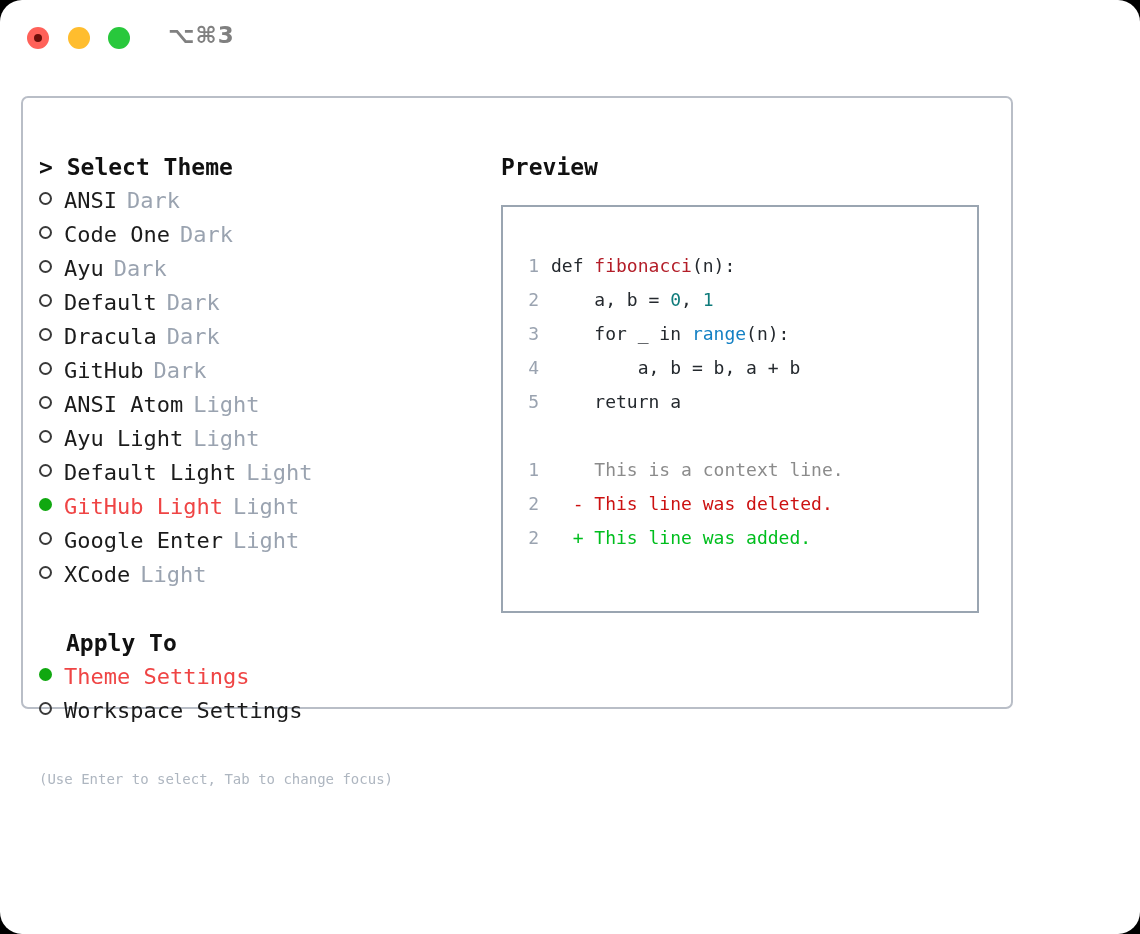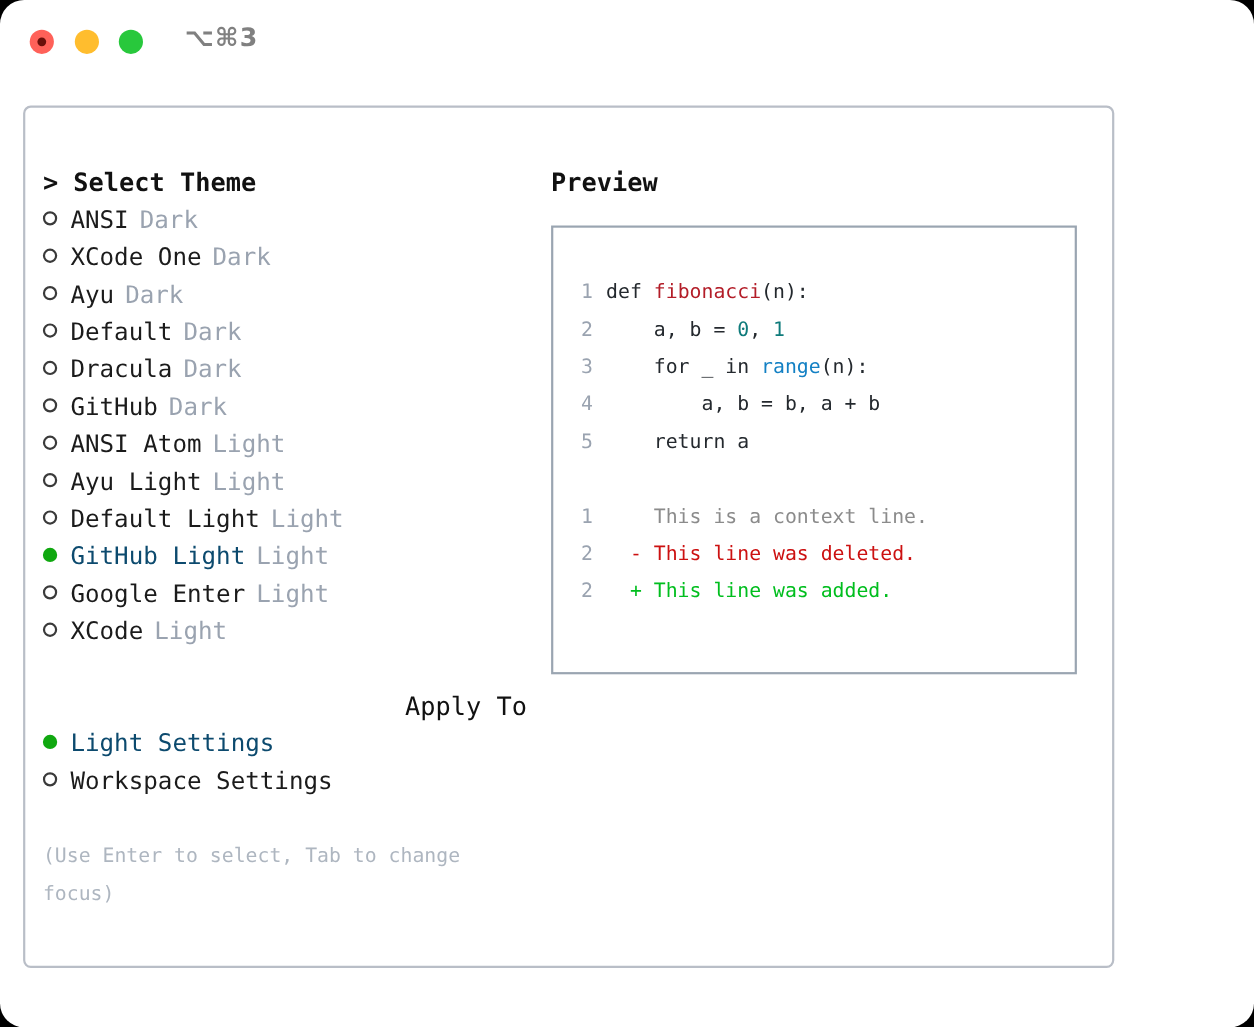--- a/index.html
+++ b/index.html
@@ -62,21 +62,21 @@
     letter-spacing: 1px;
     white-space: pre;
   }
 
   
   #panel {
     position: absolute;
     left: 21px;
     top: 96px;
     width: 992px;
-    height: 784px;
+    height: 613px;
     border: 2px solid #b9bec7;
     border-radius: 7px;
     box-sizing: border-box;
     background: #ffffff;
   }
 
   
   #left-col {
     position: absolute;
     left: 16px;
@@ -85,23 +85,22 @@
   }
 
   .section-head {
     font-size: 23px;
     font-weight: 700;
     color: #111111;
     line-height: 34px;
     white-space: pre;
   }
   .section-head.sub {
-    font-weight: 400;
+    font-weight: 700;
     padding-left: 27px;
-    text-align: right;
   }
 
   .opt-row {
     display: flex;
     align-items: center;
     line-height: 34px;
     height: 34px;
     font-size: 22px;
     white-space: pre;
   }
@@ -116,31 +115,31 @@
     position: relative;
     top: -3px;
     flex: 0 0 auto;
     background: transparent;
   }
   .opt-row.selected .radio {
     background: #10a810;
     border-color: #10a810;
   }
   .opt-label { color: #1b1b1b; }
-  .opt-row.selected .opt-label { color: #0c4a6e; }
+  .opt-row.selected .opt-label { color: #ef4444; }
   .opt-tag {
     color: #9aa3b0;
     margin-left: 10px;
   }
 
   #apply-block { margin-top: 34px; }
 
   #hint {
     margin-top: 34px;
-    font-size: 18px;
+    font-size: 14px;
     line-height: 34px;
     color: #aeb6c0;
     width: 400px;
     white-space: pre-wrap;
   }
 
   
   #right-col {
     position: absolute;
     left: 478px;
@@ -199,37 +198,37 @@
   </div>
 
   <div id="panel">
 
     <div id="left-col">
 
       <div class="section-head">&gt; Select Theme</div>
 
       <div id="theme-list">
           <div class="opt-row"><span class="radio"></span><span class="opt-label">ANSI</span><span class="opt-tag">Dark</span></div>
-          <div class="opt-row"><span class="radio"></span><span class="opt-label">XCode One</span><span class="opt-tag">Dark</span></div>
+          <div class="opt-row"><span class="radio"></span><span class="opt-label">Code One</span><span class="opt-tag">Dark</span></div>
           <div class="opt-row"><span class="radio"></span><span class="opt-label">Ayu</span><span class="opt-tag">Dark</span></div>
           <div class="opt-row"><span class="radio"></span><span class="opt-label">Default</span><span class="opt-tag">Dark</span></div>
           <div class="opt-row"><span class="radio"></span><span class="opt-label">Dracula</span><span class="opt-tag">Dark</span></div>
           <div class="opt-row"><span class="radio"></span><span class="opt-label">GitHub</span><span class="opt-tag">Dark</span></div>
           <div class="opt-row"><span class="radio"></span><span class="opt-label">ANSI Atom</span><span class="opt-tag">Light</span></div>
           <div class="opt-row"><span class="radio"></span><span class="opt-label">Ayu Light</span><span class="opt-tag">Light</span></div>
           <div class="opt-row"><span class="radio"></span><span class="opt-label">Default Light</span><span class="opt-tag">Light</span></div>
           <div class="opt-row selected"><span class="radio"></span><span class="opt-label">GitHub Light</span><span class="opt-tag">Light</span></div>
           <div class="opt-row"><span class="radio"></span><span class="opt-label">Google Enter</span><span class="opt-tag">Light</span></div>
           <div class="opt-row"><span class="radio"></span><span class="opt-label">XCode</span><span class="opt-tag">Light</span></div>
         </div>
 
       <div id="apply-block">
         <div class="section-head sub">Apply To</div>
         <div id="apply-list">
-            <div class="opt-row selected"><span class="radio"></span><span class="opt-label">Light Settings</span></div>
+            <div class="opt-row selected"><span class="radio"></span><span class="opt-label">Theme Settings</span></div>
             <div class="opt-row"><span class="radio"></span><span class="opt-label">Workspace Settings</span></div>
           </div>
       </div>
 
       <div id="hint">(Use Enter to select, Tab to change focus)</div>
     </div>
 
     <div id="right-col">
       <div class="section-head">Preview</div>
     </div>

